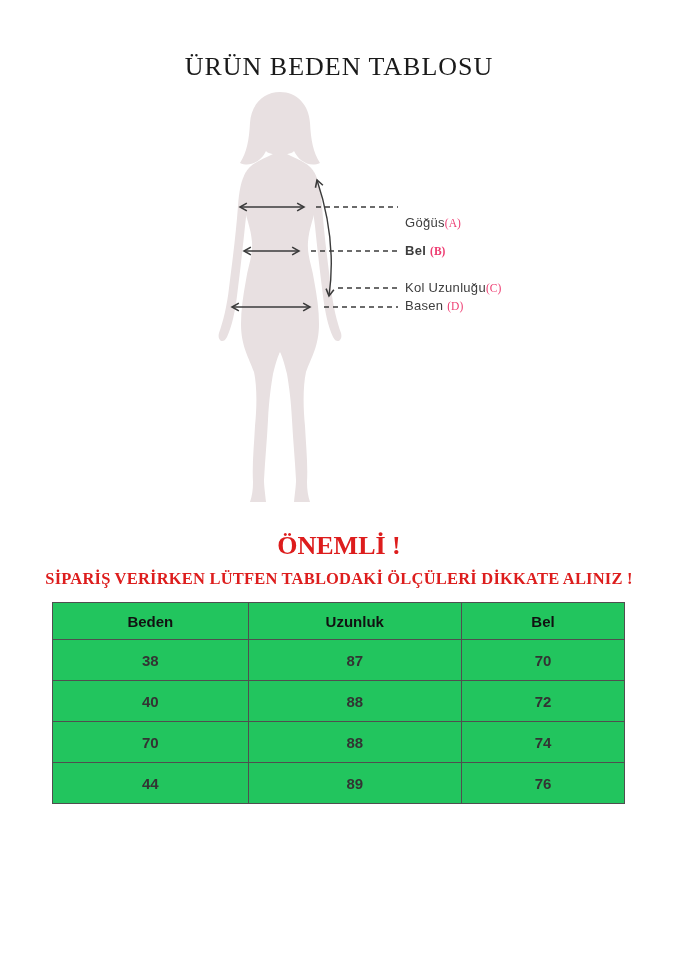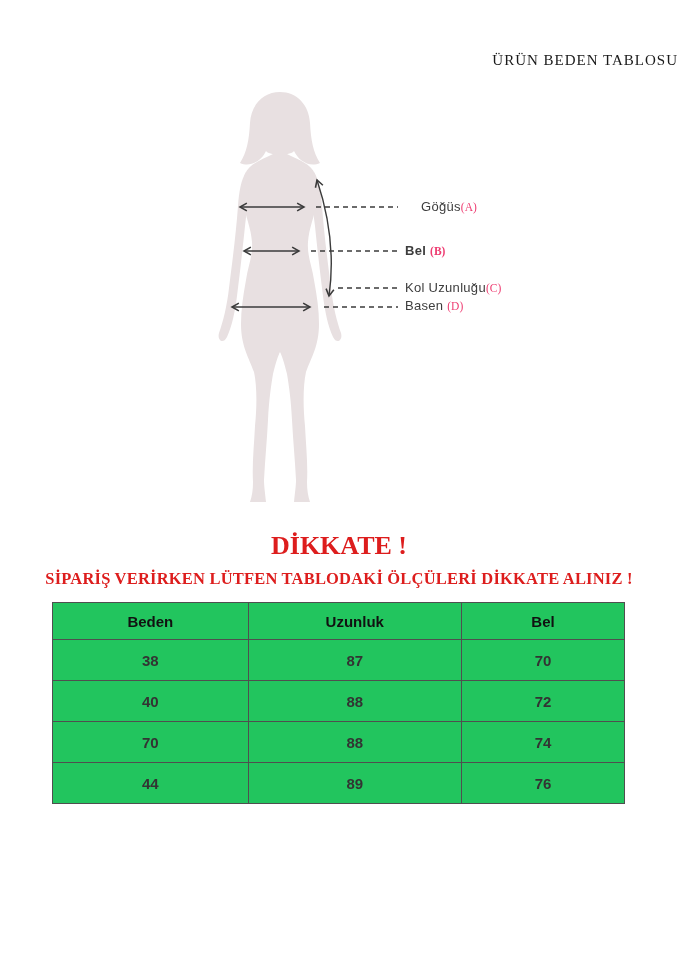--- a/index.html
+++ b/index.html
@@ -5,37 +5,37 @@
   html,body{margin:0;padding:0;background:#ffffff;}
   body{
     position:relative;
     width:678px;height:960px;
     font-family:"Liberation Sans",sans-serif;
     overflow:hidden;
   }
   
   .page-title{
     position:absolute;top:52px;left:0;width:678px;
-    text-align:right;
+    text-align:center;
     font-family:"Liberation Serif",serif;
-    font-size:15px;color:#1a1a1a;
+    font-size:26px;color:#1a1a1a;
     letter-spacing:1px;
   }
   
   .figure-svg{position:absolute;left:199px;top:90px;}
   .annot-svg{position:absolute;left:0;top:90px;}
   .measure-label{
     position:absolute;left:405px;height:18px;line-height:18px;
     font-size:13px;color:#3d3d3d;letter-spacing:0.3px;white-space:pre;
   }
   .measure-label .key{
     font-family:"Liberation Serif",serif;
     font-size:11.5px;color:#ee3d72;letter-spacing:0;
   }
-  .lbl-gogus{top:198px;margin-left:16px;}
+  .lbl-gogus{top:214px;}
   .lbl-bel{top:242px;font-weight:bold;}
   .lbl-kol{top:279px;}
   .lbl-basen{top:297px;}
   
   .notice-heading{
     position:absolute;top:531px;left:0;width:678px;text-align:center;
     font-family:"Liberation Serif",serif;font-weight:bold;
     font-size:26px;color:#dd1d1d;
   }
   .notice-warning{
@@ -127,21 +127,21 @@
       <line x1="324" y1="217" x2="398" y2="217"></line>
     </g>
   </g>
 </svg>
 
 <div class="measure-label lbl-gogus"><span>Göğüs</span><span class="key">(A)</span></div>
 <div class="measure-label lbl-bel"><span>Bel </span><span class="key">(B)</span></div>
 <div class="measure-label lbl-kol"><span>Kol Uzunluğu</span><span class="key">(C)</span></div>
 <div class="measure-label lbl-basen"><span>Basen </span><span class="key">(D)</span></div>
 
-<div class="notice-heading">DİKKATE !</div>
+<div class="notice-heading">ÖNEMLİ !</div>
 <div class="notice-warning">SİPARİŞ VERİRKEN LÜTFEN TABLODAKİ ÖLÇÜLERİ DİKKATE ALINIZ !</div>
 
 <table class="size-table">
   <colgroup>
       <col class="c1">
       <col class="c2">
       <col class="c3">
     </colgroup>
   <thead>
     <tr>

